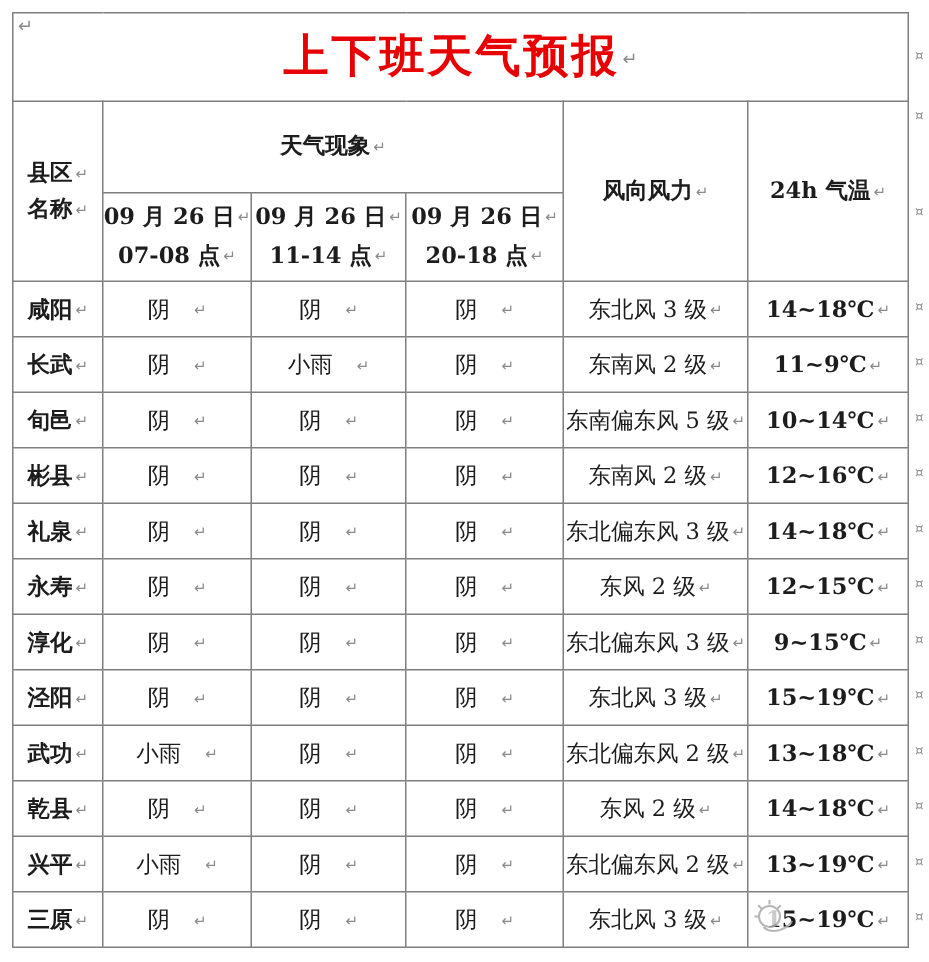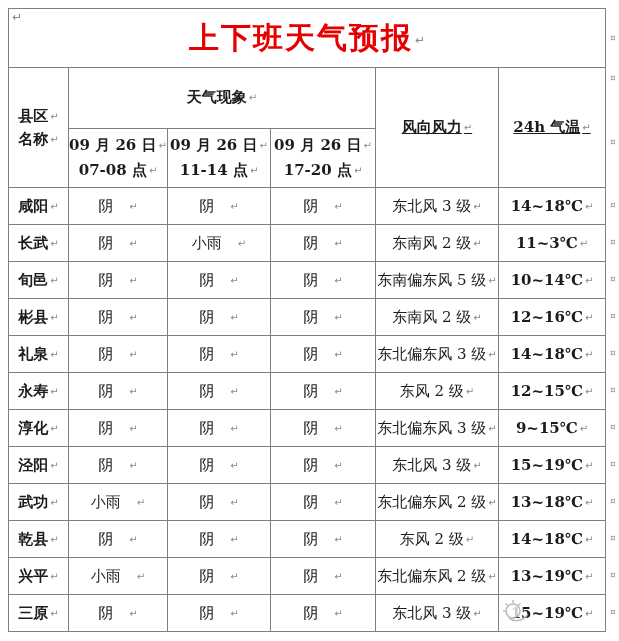--- a/index.html
+++ b/index.html
@@ -13,21 +13,21 @@
   table.fc td{
     border:1px solid #7f7f7f;text-align:center;vertical-align:middle;
     padding:0;font-size:15px;color:#1c1c1c;overflow:hidden;
   }
   td.title-cell{height:58px;}
   .doc-title{
     color:#e80000;font-size:30px;font-weight:bold;letter-spacing:2px;line-height:1;
   }
   td.hdr-county{height:119px;font-weight:bold;font-size:16px;line-height:23px;}
   td.hdr-weather{height:59px;font-weight:bold;font-size:16px;}
-  td.hdr-span{font-weight:bold;font-size:16px;text-decoration:underline;}
+  td.hdr-span{font-weight:bold;font-size:16px;}
   td.hdr-date{height:58px;font-weight:bold;font-size:15px;line-height:24px;margin-top:12px;}
   tr.data-row td{height:36px;}
   td.county-cell{font-weight:bold;font-size:16px;}
   td.temp-cell{font-weight:bold;margin-left:18px;}
   .pm{
     color:#8a8a8a;font-size:10px;font-family:"DejaVu Sans","Liberation Sans",sans-serif;
     margin-left:2px;vertical-align:1px;font-weight:normal;
   }
   .pm.gap{margin-left:16px;}
   .pm.title-pm{font-size:12px;vertical-align:4px;}
@@ -92,40 +92,40 @@
         <td class="hdr-date">
           <span>09 月 26 日</span><span class="pm">↵</span><br>
           <span>07-08 点</span><span class="pm">↵</span>
         </td>
         <td class="hdr-date">
           <span>09 月 26 日</span><span class="pm">↵</span><br>
           <span>11-14 点</span><span class="pm">↵</span>
         </td>
         <td class="hdr-date">
           <span>09 月 26 日</span><span class="pm">↵</span><br>
-          <span>17-20 点</span><span class="pm">↵</span>
+          <span>20-18 点</span><span class="pm">↵</span>
         </td>
       </tr>
     </tbody>
     <tbody id="rows-body">
         <tr class="data-row">
       <td class="county-cell"><span>咸阳</span><span class="pm">↵</span></td>
       <td><span>阴</span><span class="pm gap">↵</span></td>
       <td><span>阴</span><span class="pm gap">↵</span></td>
       <td><span>阴</span><span class="pm gap">↵</span></td>
       <td><span>东北风 3 级</span><span class="pm">↵</span></td>
       <td class="temp-cell"><span>14~18℃</span><span class="pm">↵</span></td>
     </tr>
         <tr class="data-row">
       <td class="county-cell"><span>长武</span><span class="pm">↵</span></td>
       <td><span>阴</span><span class="pm gap">↵</span></td>
       <td><span>小雨</span><span class="pm gap">↵</span></td>
       <td><span>阴</span><span class="pm gap">↵</span></td>
       <td><span>东南风 2 级</span><span class="pm">↵</span></td>
-      <td class="temp-cell"><span>11~3℃</span><span class="pm">↵</span></td>
+      <td class="temp-cell"><span>11~9℃</span><span class="pm">↵</span></td>
     </tr>
         <tr class="data-row">
       <td class="county-cell"><span>旬邑</span><span class="pm">↵</span></td>
       <td><span>阴</span><span class="pm gap">↵</span></td>
       <td><span>阴</span><span class="pm gap">↵</span></td>
       <td><span>阴</span><span class="pm gap">↵</span></td>
       <td><span>东南偏东风 5 级</span><span class="pm">↵</span></td>
       <td class="temp-cell"><span>10~14℃</span><span class="pm">↵</span></td>
     </tr>
         <tr class="data-row">

